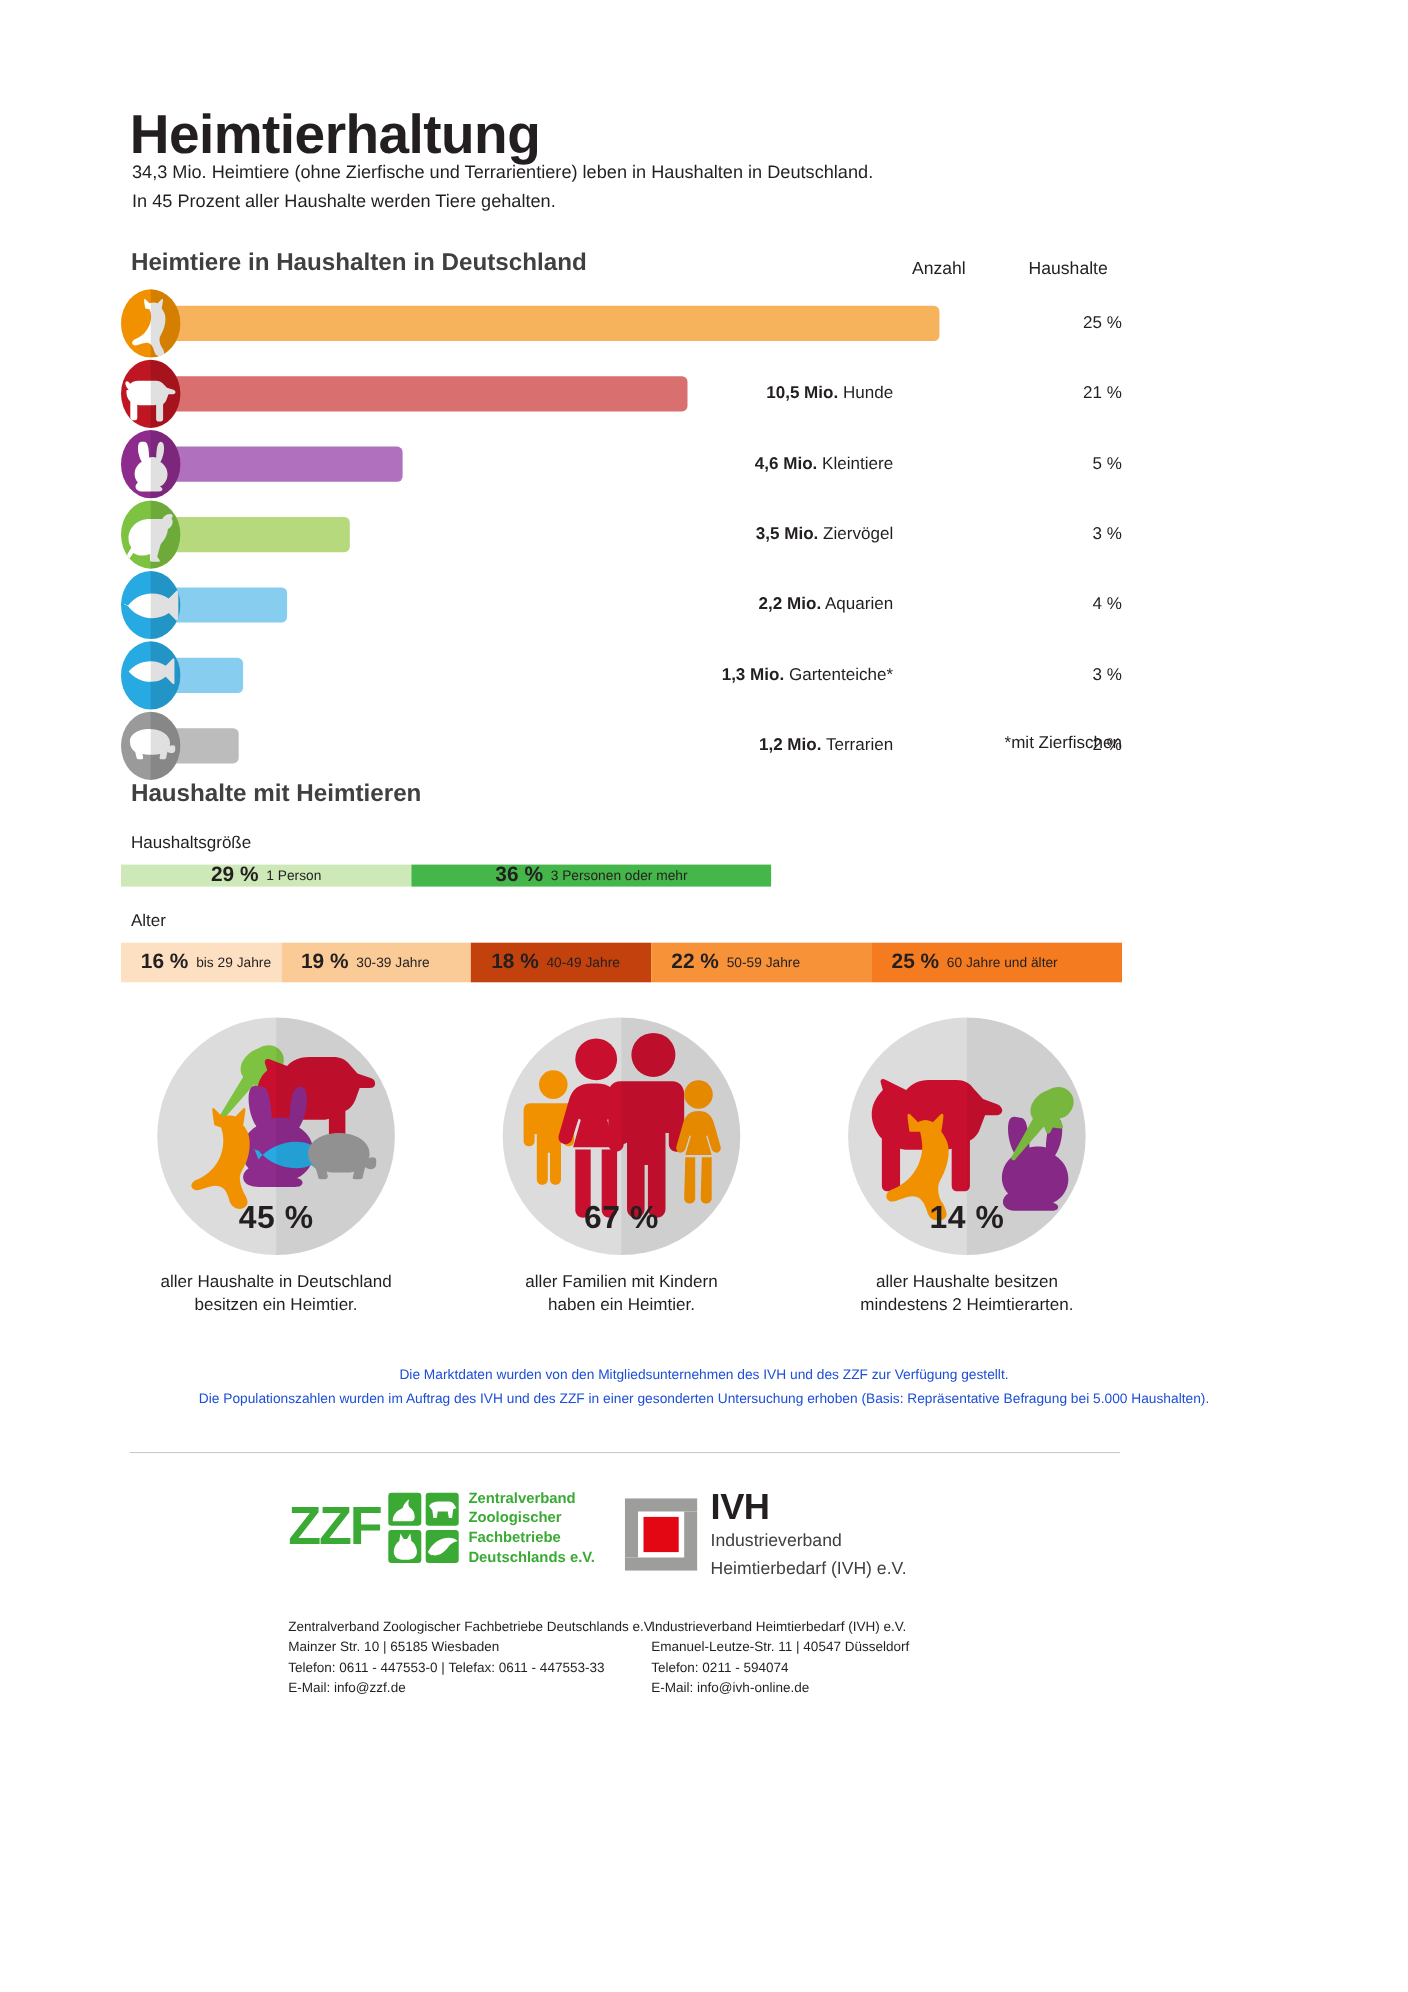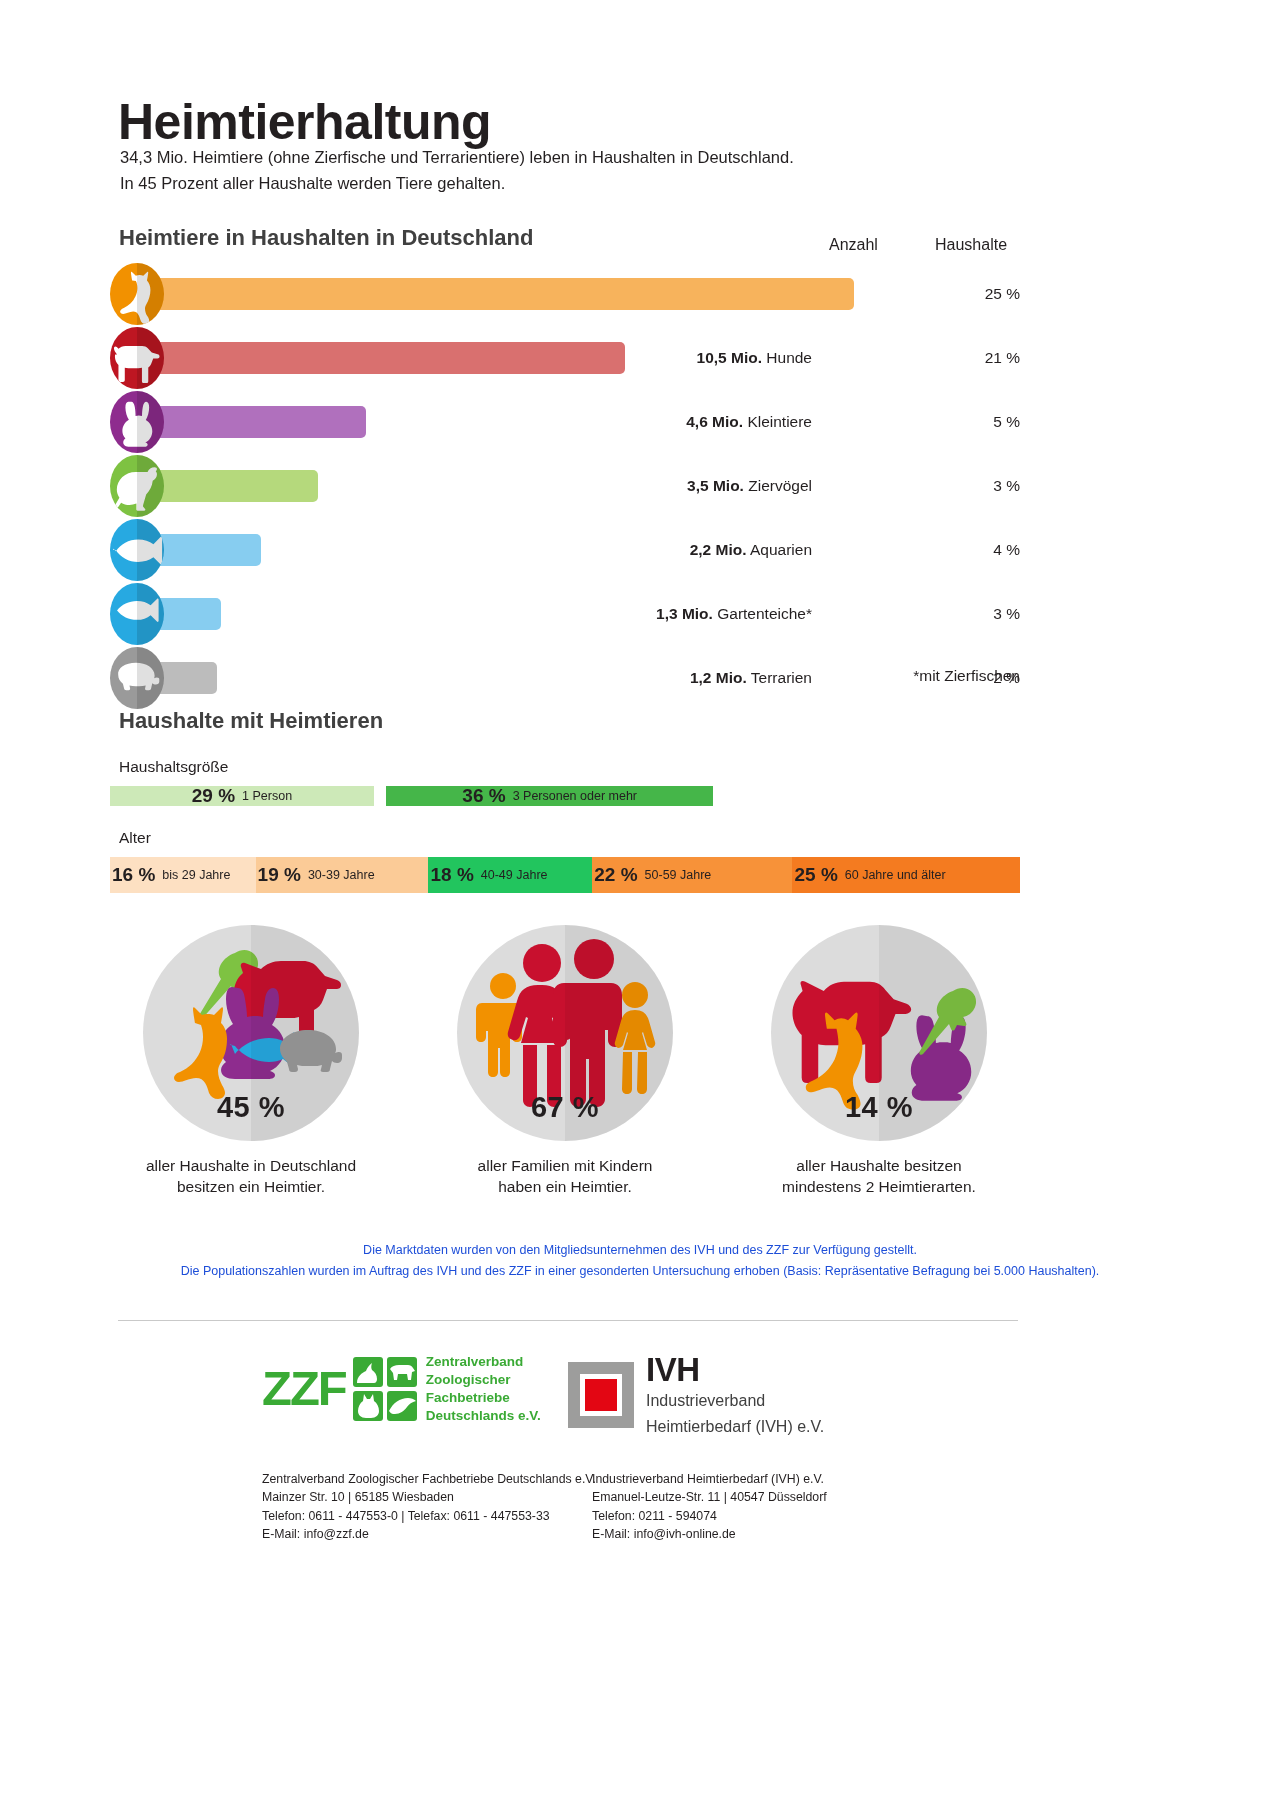--- a/index.html
+++ b/index.html
@@ -67,27 +67,27 @@
   .footnote-star {
     position: absolute; right: 0; top: 405px; font-size: 15.5px;
   }
 
   
   .sub-label { position: absolute; left: 119px; font-size: 15.5px; color: #231f20; }
   #lbl-haushaltsgroesse { top: 758px; }
   #lbl-alter { top: 829px; }
 
   .segbar { position: absolute; left: 110px; width: 910px; display: flex; }
-  #segbar-size { top: 786px; height: 20px; gap: 12px; }
+  #segbar-size { top: 786px; height: 20px; }
   #segbar-age  { top: 857px; height: 36px; }
   .seg { display: flex; align-items: center; height: 100%; }
   .seg .pct { font-size: 19px; font-weight: 700; white-space: nowrap; }
   .seg .cap { font-size: 12.5px; margin-left: 7px; white-space: nowrap; }
   #segbar-size .seg { justify-content: center; }
-  #segbar-age .seg { justify-content: flex-start; padding-left: 2px; }
+  #segbar-age .seg { justify-content: flex-start; padding-left: 18px; }
 
   
   .circles { position: absolute; top: 925px; left: 110px; width: 910px;
              display: flex; justify-content: space-between; }
   .circle-block { width: 282px; text-align: center; position: relative; }
   .circle {
     width: 216px; height: 216px; border-radius: 50%;
     margin: 0 auto; position: relative; overflow: hidden;
     background: #dcdcdc;
   }
@@ -253,21 +253,21 @@
   <div class="sub-label" id="lbl-alter">Alter</div>
   <div class="segbar" id="segbar-age">
       <div class="seg" style="width: 16%; background: rgb(253, 224, 194);">
         <span class="pct">16 %</span>
         <span class="cap">bis 29 Jahre</span>
       </div>
       <div class="seg" style="width: 19%; background: rgb(251, 203, 151);">
         <span class="pct">19 %</span>
         <span class="cap">30-39 Jahre</span>
       </div>
-      <div class="seg" style="width: 18%; background: #22c55e;">
+      <div class="seg" style="width: 18%; background: #c2410c;">
         <span class="pct">18 %</span>
         <span class="cap">40-49 Jahre</span>
       </div>
       <div class="seg" style="width: 22%; background: rgb(247, 146, 57);">
         <span class="pct">22 %</span>
         <span class="cap">50-59 Jahre</span>
       </div>
       <div class="seg" style="width: 25%; background: rgb(244, 123, 32);">
         <span class="pct">25 %</span>
         <span class="cap">60 Jahre und älter</span>

